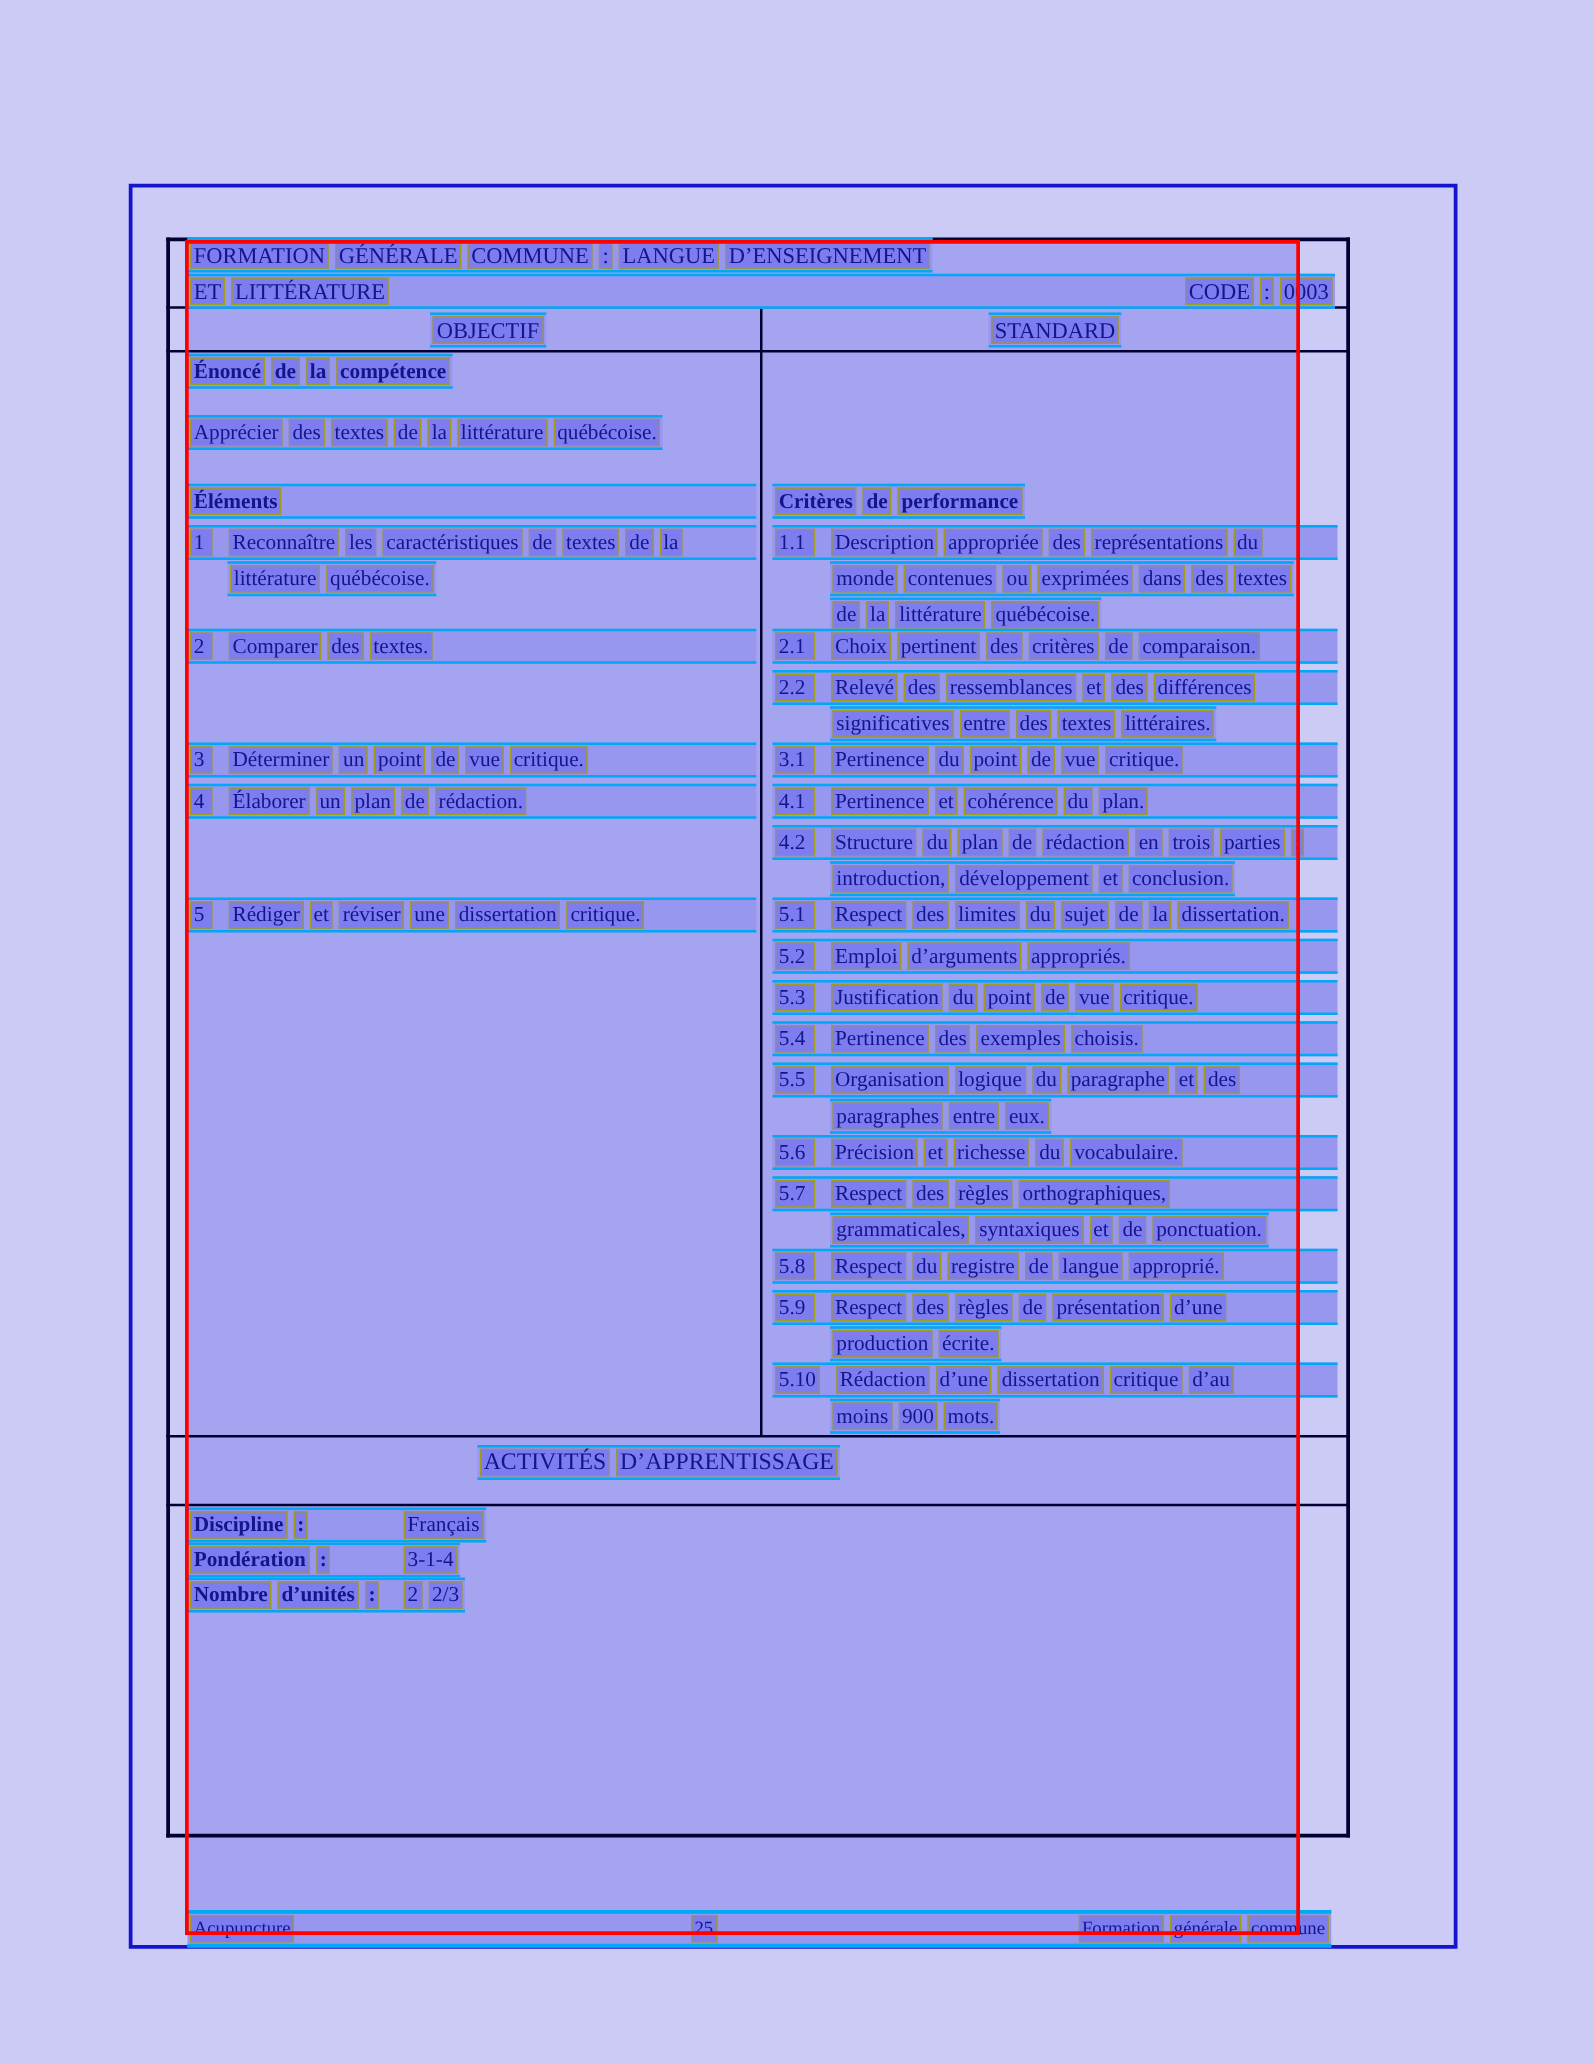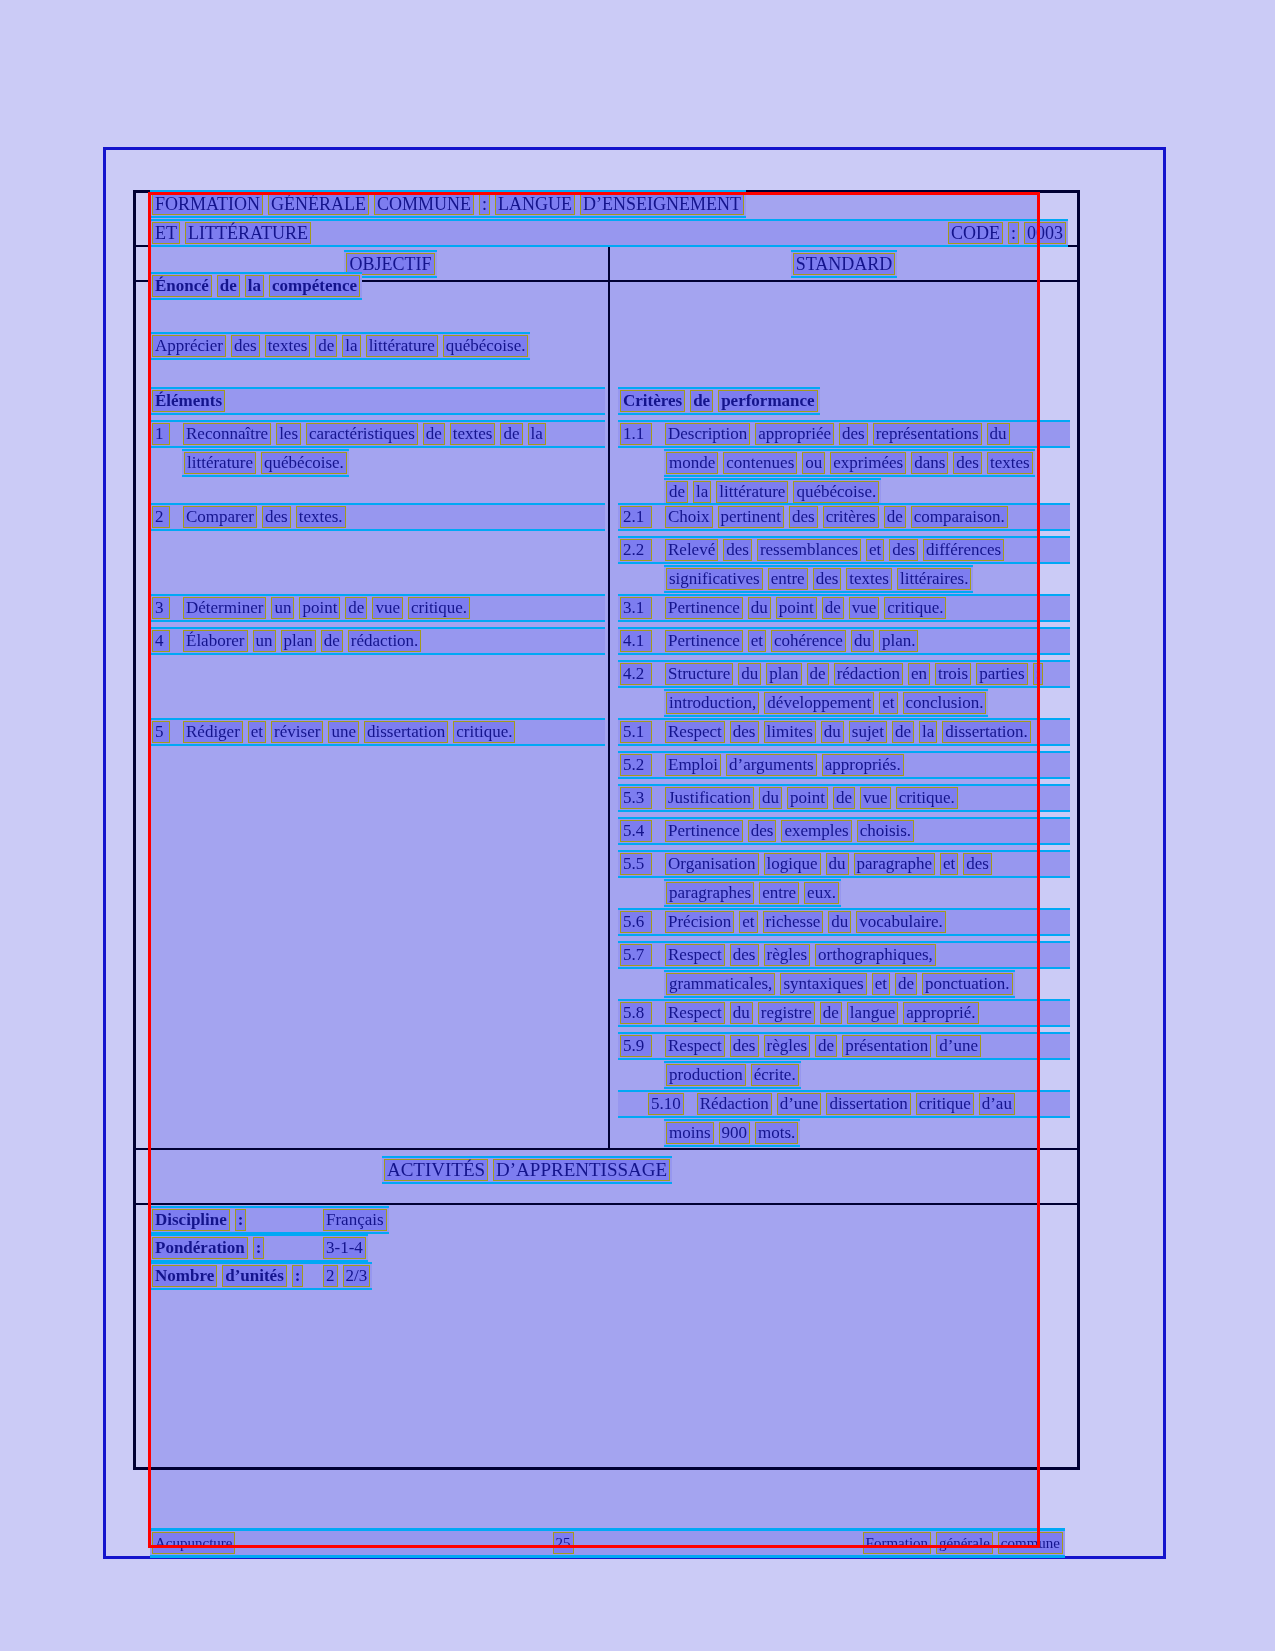--- a/index.html
+++ b/index.html
@@ -91,21 +91,21 @@
   <div class="line fit lg">
       <span class="word">OBJECTIF</span>
     </div>
 </div>
 <div class="abs blk hdrwrap" style="left:608px;top:250px;width:472px">
   <div class="line fit lg">
       <span class="word">STANDARD</span>
     </div>
 </div>
 
-<div class="abs blk line fit b" style="left:150px;top:272px">
+<div class="abs blk line fit b" style="left:150px;top:283px">
     <span class="word">Énoncé</span>
     <span class="word">de</span>
     <span class="word">la</span>
     <span class="word">compétence</span>
   </div>
 <div class="abs blk line fit" style="left:150px;top:332px">
     <span class="word">Apprécier</span>
     <span class="word">des</span>
     <span class="word">textes</span>
     <span class="word">de</span>
@@ -381,21 +381,21 @@
         <span class="word">présentation</span>
         <span class="word">d’une</span>
       </div>
       <div class="line cont">
         <span class="word">production</span>
         <span class="word">écrite.</span>
       </div>
     </div>
     <div class="item" style="top: 1090px;">
       <div class="line">
-        <span class="word num" style="min-width: 32px; margin-left: 28px;">5.10</span>
+        <span class="word num" style="min-width: 32px;">5.10</span>
         <span class="word">Rédaction</span>
         <span class="word">d’une</span>
         <span class="word">dissertation</span>
         <span class="word">critique</span>
         <span class="word">d’au</span>
       </div>
       <div class="line cont">
         <span class="word">moins</span>
         <span class="word">900</span>
         <span class="word">mots.</span>

